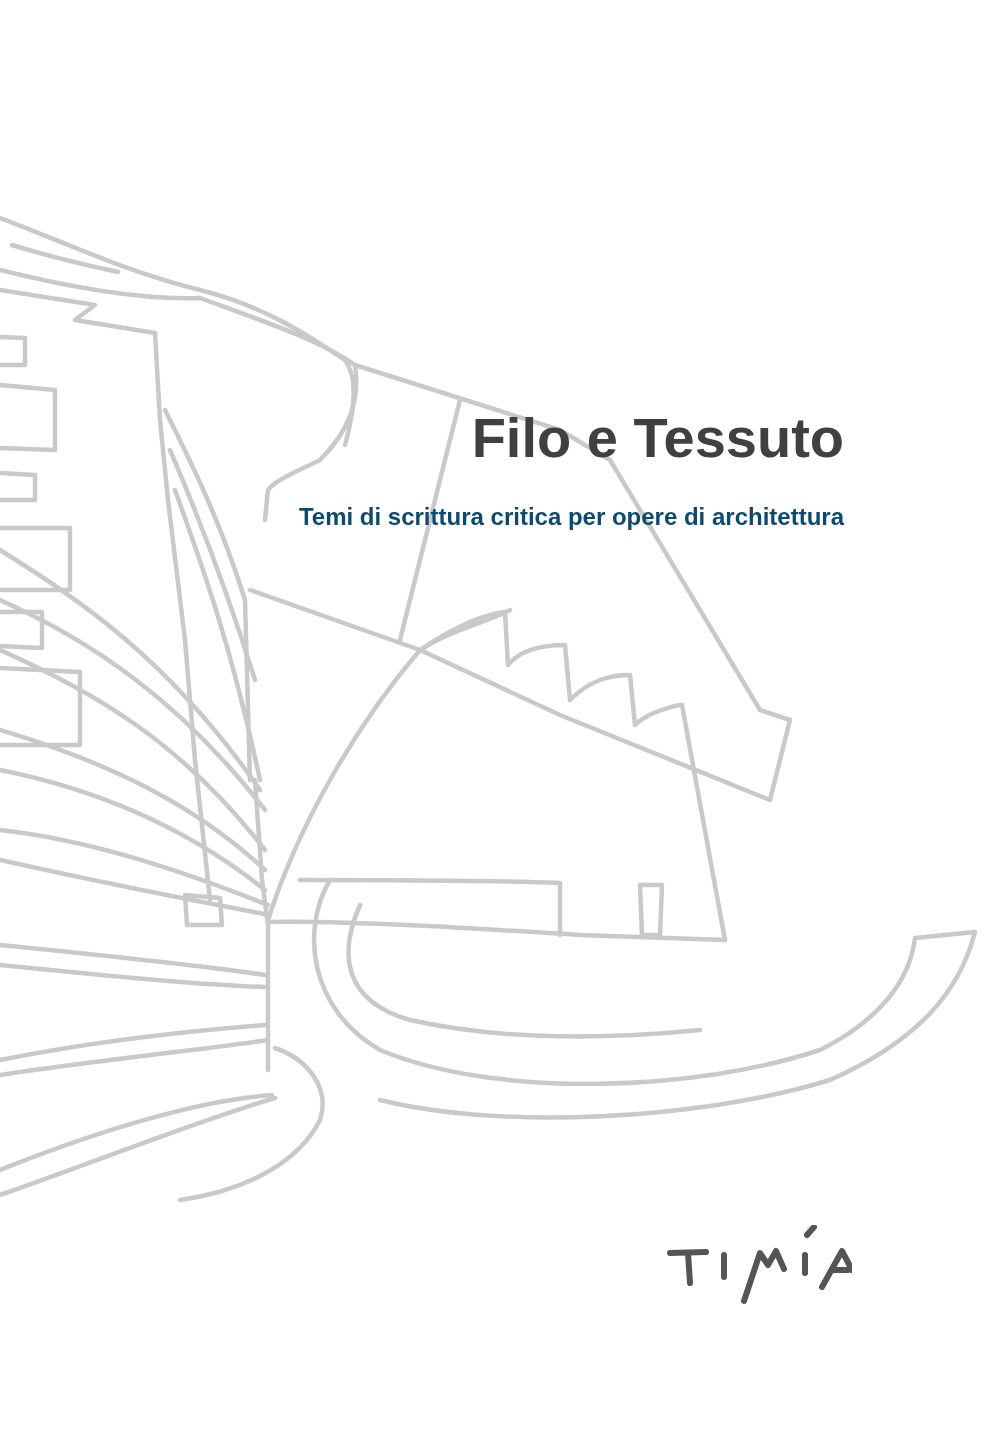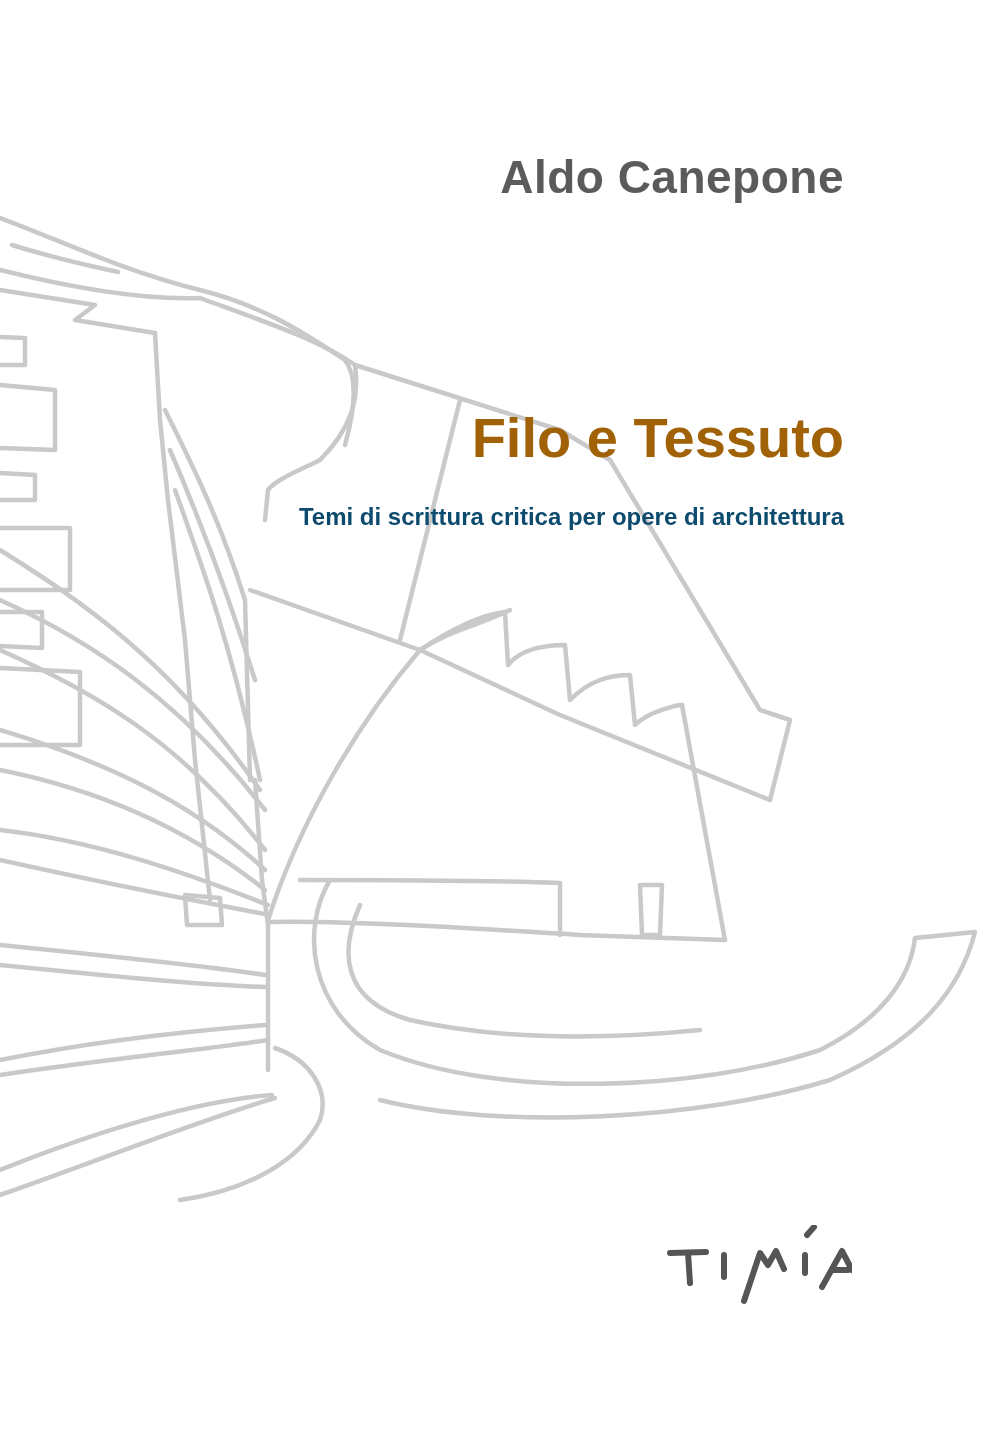--- a/index.html
+++ b/index.html
@@ -39,21 +39,21 @@
       letter-spacing: 0.5px;
       white-space: nowrap;
     }
     .title {
       position: absolute;
       right: 156px;
       top: 405px;
       font-family: "Liberation Sans", "DejaVu Sans", sans-serif;
       font-weight: bold;
       font-size: 56px;
-      color: #a16207;
+      color: #404040;
       white-space: nowrap;
     }
     .subtitle {
       position: absolute;
       right: 156px;
       top: 503px;
       font-family: "Liberation Sans", "DejaVu Sans", sans-serif;
       font-weight: bold;
       font-size: 24px;
       color: #0c4a6e;
@@ -134,21 +134,20 @@
     <path d="M682 705 L 725 940"></path>
 
     <path d="M268 922 C 350 920, 500 930, 580 935 L 725 940"></path>
     <path d="M300 880 C 380 880, 480 880, 560 883 L 560 935"></path>
     <path d="M640 885 L 662 885 L 660 935 L 642 935 Z"></path>
 
     <path d="M330 880 C 300 930, 310 1010, 380 1050 C 500 1100, 700 1090, 820 1050 C 880 1020, 910 980, 915 938 L 975 932 C 960 990, 920 1040, 830 1080 C 700 1120, 500 1130, 380 1100"></path>
     <path d="M360 905 C 340 950, 340 1000, 410 1020 C 500 1040, 600 1040, 700 1030"></path>
   </svg>
 
-  <div class="author">Aldo Canepone</div>
   <div class="title">Filo e Tessuto</div>
   <div class="subtitle">Temi di scrittura critica per opere di architettura</div>
 
   <div class="publisher">
     <span class="publisher-label">TIMÍA</span>
     <svg width="190" height="90" viewBox="0 0 190 90" xmlns="http://www.w3.org/2000/svg">
 
       <path d="M8 28 L 44 27"></path>
       <path d="M26 28 L 28 58"></path>
 

